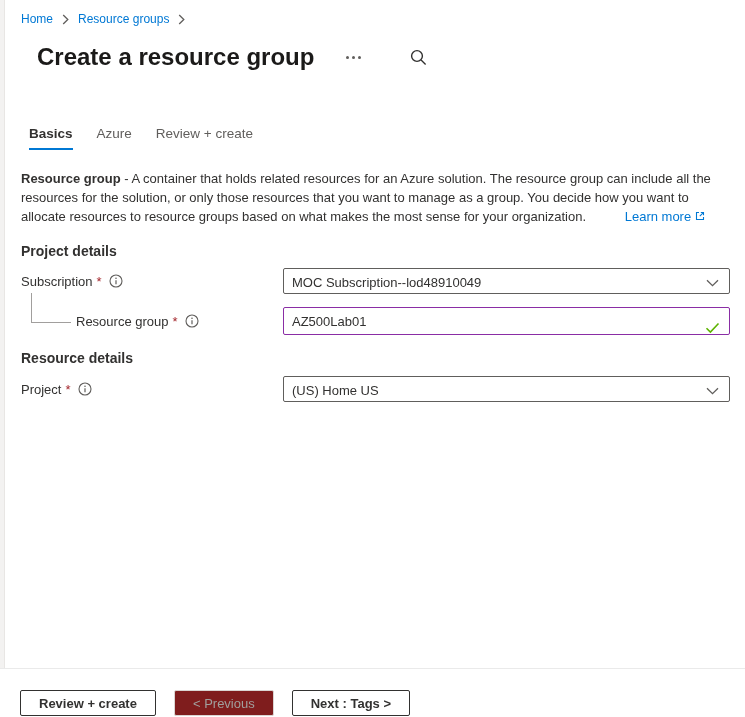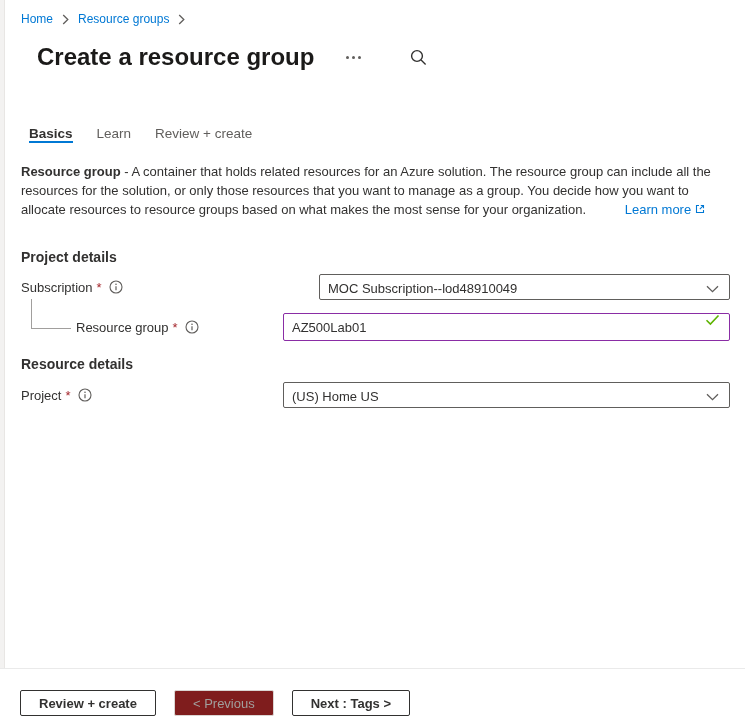--- a/index.html
+++ b/index.html
@@ -24,55 +24,55 @@
 
   
   .title-row { display: flex; align-items: center; margin-top: 13px; height: 32px; margin-left: 16px; }
   .title-row h1 { font-size: 24px; font-weight: 700; color: #1b1a19; letter-spacing: 0; }
   .more-btn { display: flex; gap: 3px; margin-left: 28px; padding: 6px 4px; cursor: pointer; }
   .more-btn i { width: 3px; height: 3px; border-radius: 50%; background: #605e5c; display: block; }
   .search-btn { margin-left: 45px; cursor: pointer; display: flex; align-items: center; }
 
   
   .tabs { display: flex; gap: 24px; margin: 53px 0 0 8px; font-size: 13.5px; }
-  .tab { color: #605e5c; border-bottom: 2px solid transparent; cursor: pointer; }
+  .tab { color: #605e5c; padding-bottom: 7px; border-bottom: 2px solid transparent; cursor: pointer; }
   .tab.active { color: #323130; font-weight: 700; border-bottom-color: #0078d4; }
 
   
   .desc { margin-top: 19px; font-size: 13px; line-height: 19px; max-width: 708px; color: #323130; }
   .desc b { font-weight: 700; }
   .learn-more { color: #0078d4; text-decoration: none; cursor: pointer; white-space: nowrap; padding-left: 35px; }
   .ext-icon { margin-left: 3px; vertical-align: -1px; }
 
   
   .section-heading { font-size: 14px; font-weight: 700; color: #323130; }
-  .h-project { margin-top: 30px; }
+  .h-project { margin-top: 17px; }
   .h-resource { margin-top: 15px; }
 
   
   .field-row { display: flex; align-items: center; position: relative; }
-  .row-subscription { margin-top: 9px; gap: 36px; }
+  .row-subscription { margin-top: 9px; }
   .row-resource-group { margin-top: 13px; }
   .row-region { margin-top: 10px; }
   .label-area { width: 262px; display: flex; align-items: center; font-size: 13px; color: #323130; flex-shrink: 0; }
   .label-area.indent { padding-left: 55px; }
   .req { color: #a4262c; margin-left: 4px; }
   .info-icon { margin-left: 7px; display: block; cursor: pointer; }
   .connector {
     position: absolute; left: 10px; top: -14px; width: 40px; height: 30px;
     border-left: 1px solid #a19f9d; border-bottom: 1px solid #a19f9d;
   }
   .combobox {
     width: 447px; height: 26px; border: 1px solid #605e5c; border-radius: 2px;
     background: #fff; display: flex; align-items: center; justify-content: space-between;
     padding: 3px 10px 0 8px; font-size: 13px; cursor: pointer;
   }
   .textfield {
     width: 465px; height: 28px; border: 1.5px solid #8a2da5; border-radius: 2px;
-    background: #fff; display: flex; align-items: flex-start; padding-right: 9px;
+    background: #fff; display: flex; align-items: flex-end; padding-right: 9px;
   }
   .textfield input {
     flex: 1; border: none; outline: none; font-size: 13px; height: 100%;
     padding-left: 8px; font-family: inherit; color: #323130; background: transparent;
   }
 
   
   .footer {
     position: absolute; left: 0; top: 668px; width: 745px; height: 49px;
     background: #fff; border-top: 1px solid #eaeaea;
@@ -115,21 +115,21 @@
     <div class="search-btn">
       <svg width="17" height="17" viewBox="0 0 17 17">
           <circle cx="7" cy="7" r="5.4" fill="none" stroke="#323130" stroke-width="1.4"></circle>
           <line x1="11.1" y1="11.1" x2="15.6" y2="15.6" stroke="#323130" stroke-width="1.4"></line>
         </svg>
     </div>
   </div>
 
   <div class="tabs">
     <div class="tab active">Basics</div>
-    <div class="tab">Learn</div>
+    <div class="tab">Azure</div>
     <div class="tab">Review + create</div>
   </div>
 
   <p class="desc"><b>Resource group</b><span> - A container that holds related resources for an Azure solution. The resource group can include all the resources for the solution, or only those resources that you want to manage as a group. You decide how you want to allocate resources to resource groups based on what makes the most sense for your organization. </span><a class="learn-more"><span>Learn more</span><svg class="ext-icon" width="12" height="12" viewBox="0 0 12 12">
           <path d="M5 2.5 H2.5 V9.5 H9.5 V7" fill="none" stroke="#0078d4" stroke-width="1.1"></path>
           <path d="M6.8 2.5 H9.5 V5.2" fill="none" stroke="#0078d4" stroke-width="1.1"></path>
           <line x1="9.3" y1="2.7" x2="5.8" y2="6.2" stroke="#0078d4" stroke-width="1.1"></line>
         </svg></a></p>
 
   <h2 class="section-heading h-project">Project details</h2>

